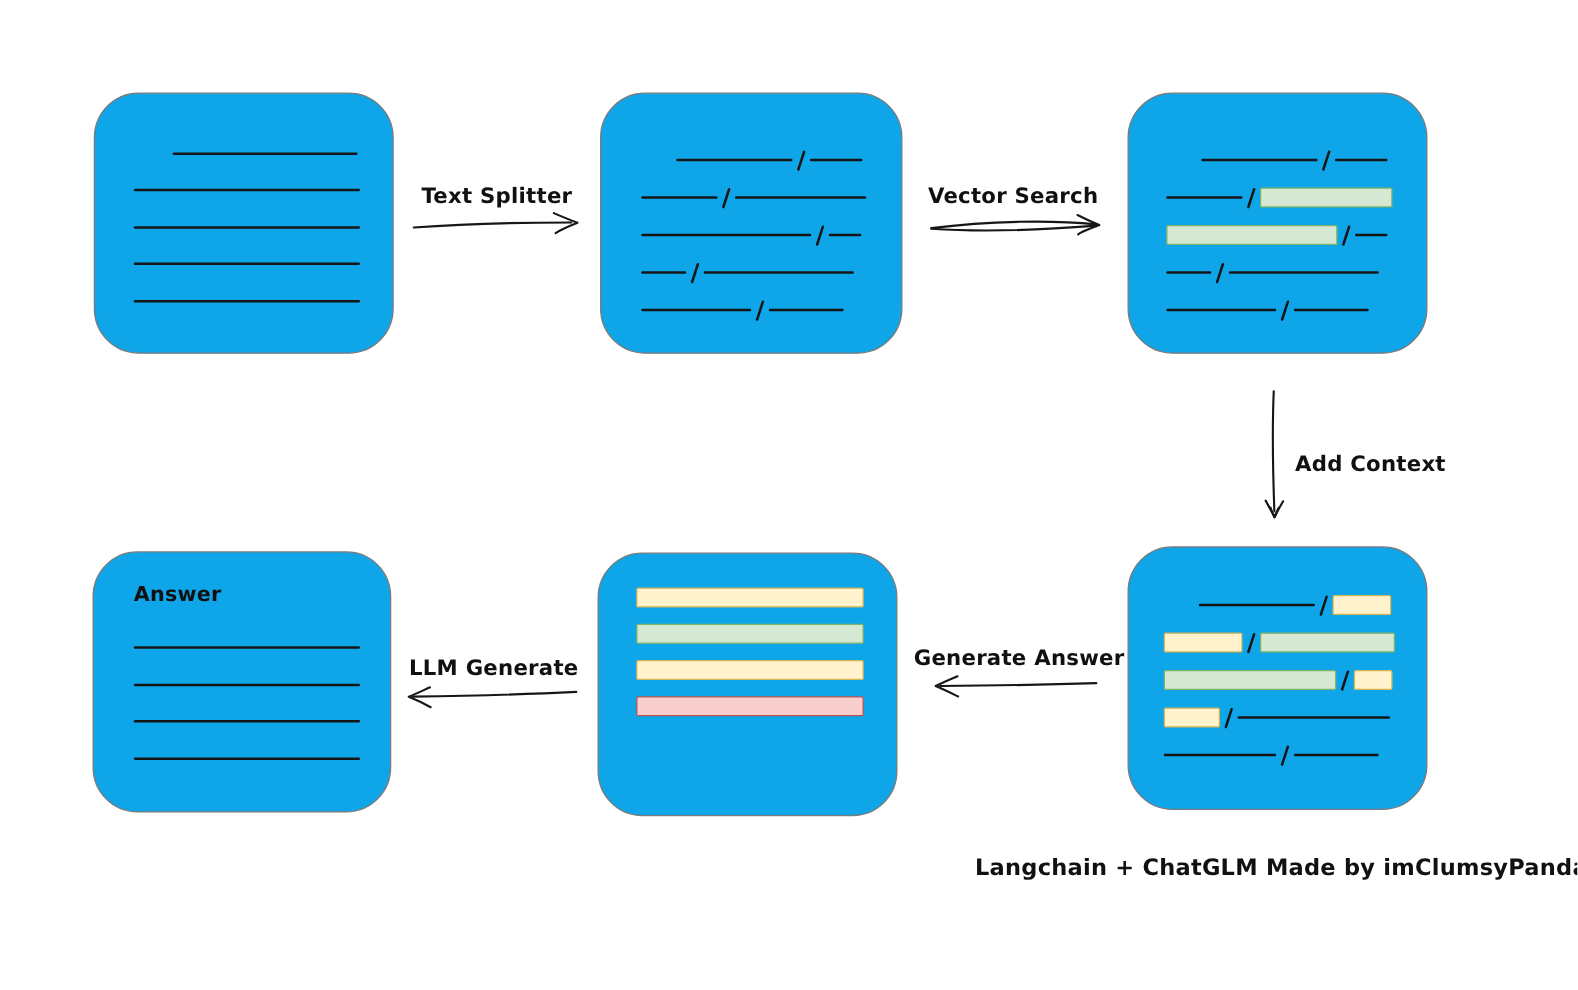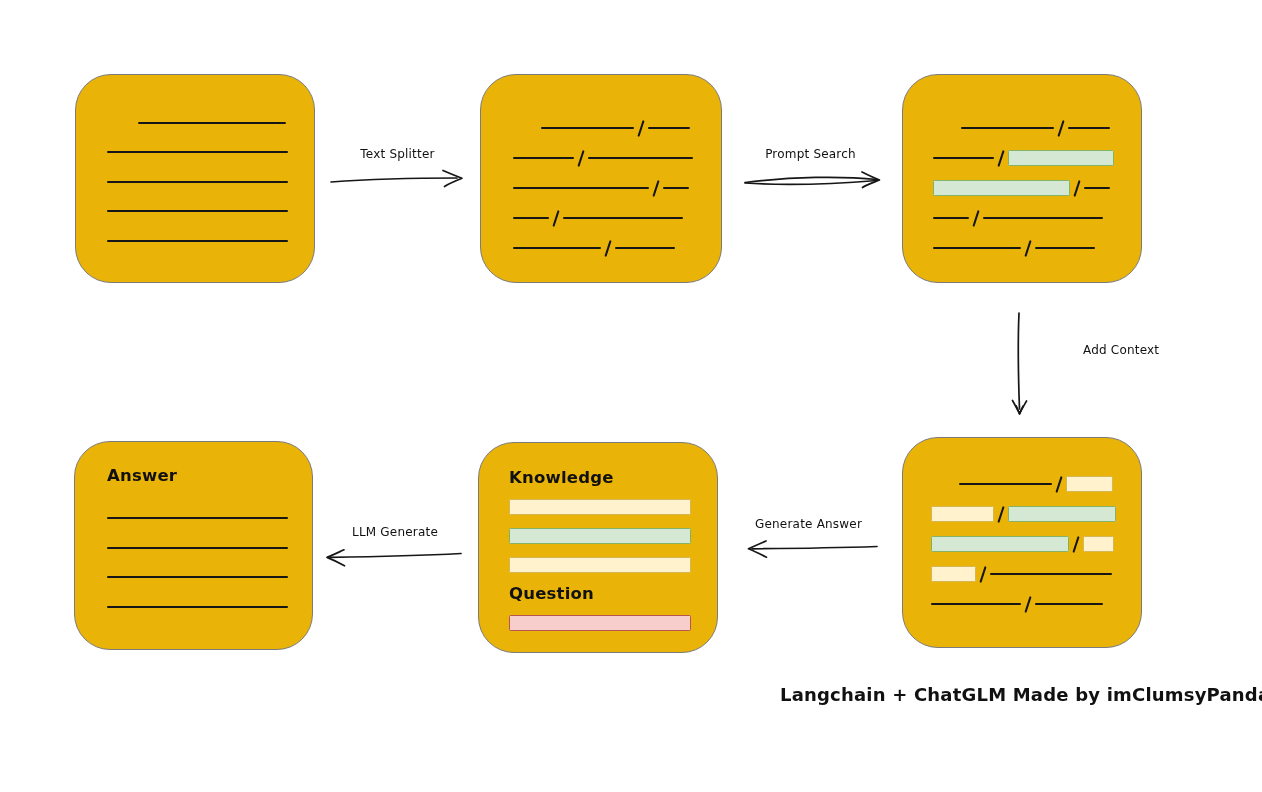--- a/index.html
+++ b/index.html
@@ -3,50 +3,50 @@
 <meta charset="utf-8">
 <title>Langchain + ChatGLM Diagram</title>
 <style>
   html,body{margin:0;padding:0;background:#ffffff;}
   #canvas{
     position:relative;width:1262px;height:792px;background:#ffffff;overflow:hidden;
     font-family:"DejaVu Sans",sans-serif;color:#161616;
   }
   #arrow-layer{position:absolute;left:0;top:0;width:1262px;height:792px;pointer-events:none;}
   .box{
-    position:absolute;background:#eab308;border:1.6px solid #7b7b7b;border-radius:36px;
+    position:absolute;background:#0ea5e9;border:1.6px solid #7b7b7b;border-radius:36px;
     box-sizing:border-box;
   }
   .row{display:flex;align-items:center;height:30px;}
   #box-source .row{height:29.5px;}
   #box-prompt .row{height:29px;}
   #box-answer .row{height:29.5px;}
   .line{height:2px;background:#161616;border-radius:1px;flex:none;}
   .indent{height:1px;flex:none;}
   .slash{width:2.2px;height:17px;background:#161616;border-radius:1px;flex:none;
          transform:rotate(18deg);margin:0 6px;}
   .bar{height:16px;box-sizing:border-box;border:1.6px solid;border-radius:1.5px;flex:none;}
   .bar-green{background:#d5e8d4;border-color:#82b366;}
   .bar-yellow{background:#fff2cc;border-color:#d6b656;}
   .bar-red{background:#f8cecc;border-color:#b85450;}
   .box-label{font-size:16.5px;font-weight:600;letter-spacing:.2px;color:#111;}
-  .arrow-label{position:absolute;font-size:12px;font-weight:400;letter-spacing:.2px;
+  .arrow-label{position:absolute;font-size:17px;font-weight:700;letter-spacing:.2px;
                color:#111;text-align:center;white-space:nowrap;}
   #caption{position:absolute;left:780px;top:684px;width:406px;text-align:center;
            font-size:18px;font-weight:600;letter-spacing:.2px;color:#111;white-space:nowrap;}
   
   #box-source {left:75px; top:74px; width:240px;height:209px;padding:33px 0 0 31px;}
   #box-split  {left:480px;top:74px; width:242px;height:209px;padding:38px 0 0 32px;}
   #box-vector {left:902px;top:74px; width:240px;height:209px;padding:38px 0 0 30px;}
   #box-context{left:902px;top:437px;width:240px;height:211px;padding:31px 0 0 28px;}
   #box-prompt {left:478px;top:442px;width:240px;height:211px;padding:20px 0 0 30px;}
   #box-answer {left:74px; top:441px;width:239px;height:209px;padding:19px 0 0 32px;}
   #lbl-text-splitter  {left:325px; top:147px;width:145px;}
   #lbl-vector-search  {left:738px; top:147px;width:145px;}
-  #lbl-add-context    {left:1036px;top:343px;width:120px;text-align:left;margin-left:47px;}
+  #lbl-add-context    {left:1036px;top:362px;width:120px;text-align:left;}
   #lbl-generate-prompt{left:731px; top:517px;width:155px;}
   #lbl-llm-response   {left:325px; top:525px;width:140px;}
 </style>
 </head>
 <body>
 
 <div id="canvas">
 
   <svg id="arrow-layer" viewBox="0 0 1262 792" fill="none" stroke="#161616" stroke-width="1.7" stroke-linecap="round" stroke-linejoin="round">
     <g>
@@ -170,35 +170,29 @@
         <div class="line" style="width: 122px;"></div>
       </div>
       <div class="row">
         <div class="line" style="width: 90px;"></div>
         <div class="slash"></div>
         <div class="line" style="width: 68px;"></div>
       </div>
     </div>
   <div class="box" id="box-prompt">
       <div class="row">
-        <div class="box-label">Knowledge</div>
-      </div>
-      <div class="row">
         <div class="bar bar-yellow" style="width: 182px;"></div>
       </div>
       <div class="row">
         <div class="bar bar-green" style="width: 182px;"></div>
       </div>
       <div class="row">
         <div class="bar bar-yellow" style="width: 182px;"></div>
       </div>
       <div class="row">
-        <div class="box-label">Question</div>
-      </div>
-      <div class="row">
         <div class="bar bar-red" style="width: 182px;"></div>
       </div>
     </div>
   <div class="box" id="box-answer">
       <div class="row">
         <div class="box-label">Answer</div>
       </div>
       <div class="row" style="height: 13px;"></div>
       <div class="row">
         <div class="line" style="width: 181px;"></div>
@@ -208,19 +202,19 @@
       </div>
       <div class="row">
         <div class="line" style="width: 181px;"></div>
       </div>
       <div class="row">
         <div class="line" style="width: 181px;"></div>
       </div>
     </div>
 
   <div class="arrow-label" id="lbl-text-splitter">Text Splitter</div>
-  <div class="arrow-label" id="lbl-vector-search">Prompt Search</div>
+  <div class="arrow-label" id="lbl-vector-search">Vector Search</div>
   <div class="arrow-label" id="lbl-add-context">Add Context</div>
   <div class="arrow-label" id="lbl-generate-prompt">Generate Answer</div>
   <div class="arrow-label" id="lbl-llm-response">LLM Generate</div>
 
   <div id="caption">Langchain + ChatGLM Made by imClumsyPanda</div>
 </div>
 
 </body></html>

